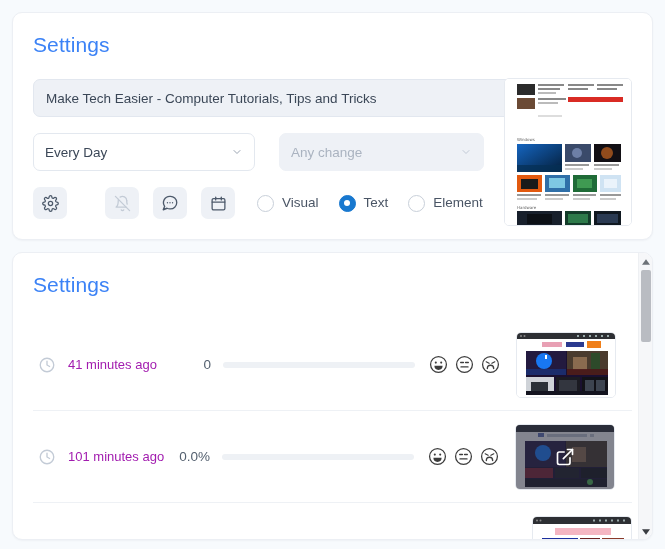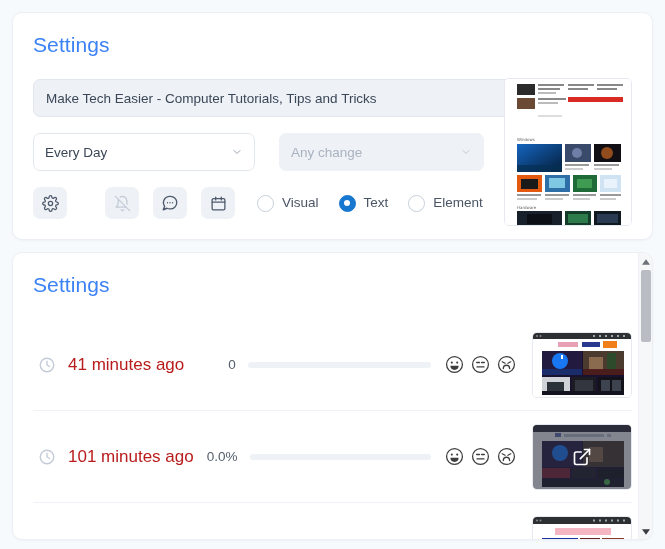--- a/index.html
+++ b/index.html
@@ -122,21 +122,21 @@
 
   
   .hist-row {
     height: 92px;
     display: flex; align-items: center;
     border-bottom: 1px solid #eef1f5;
     position: relative;
   }
   .clock-ico { width: 18px; height: 18px; flex: 0 0 auto; margin-left: 5px; }
   .hist-time {
-    font-size: 17px; color: #b91c1c;
+    font-size: 13px; color: #a21caf;
     margin-left: 12px;
     white-space: nowrap;
   }
   .hist-value {
     font-size: 13.5px; color: #54606f;
     text-align: right;
     white-space: nowrap;
   }
   .progress {
     height: 6px; background: #eef1f5; border-radius: 3px;

